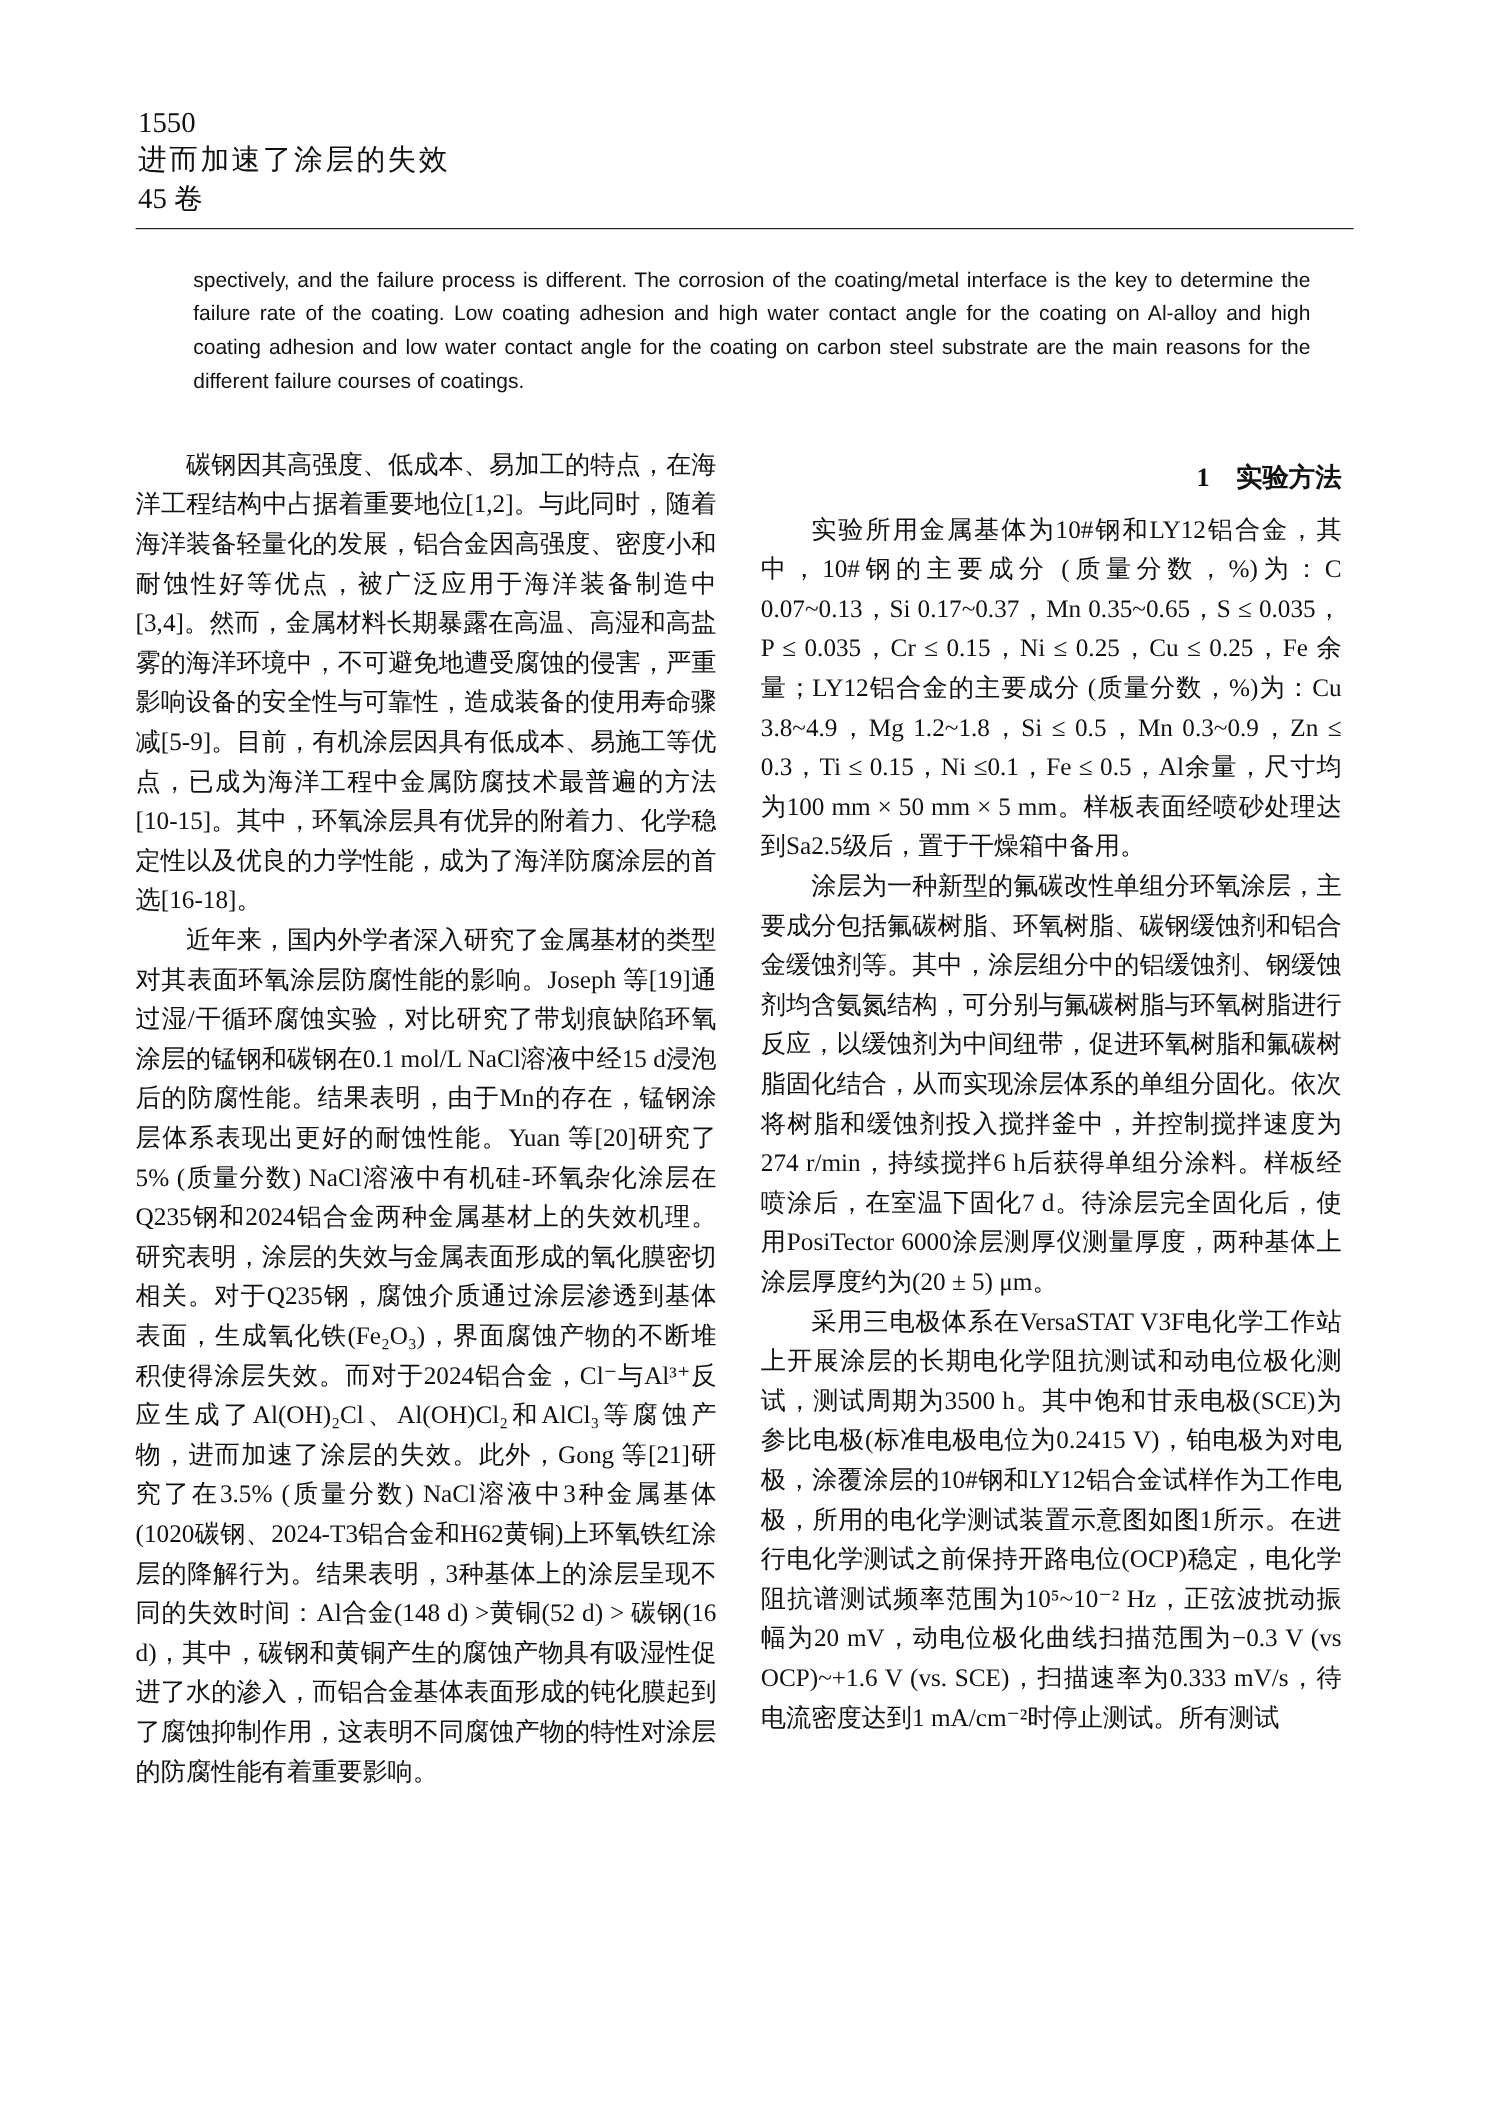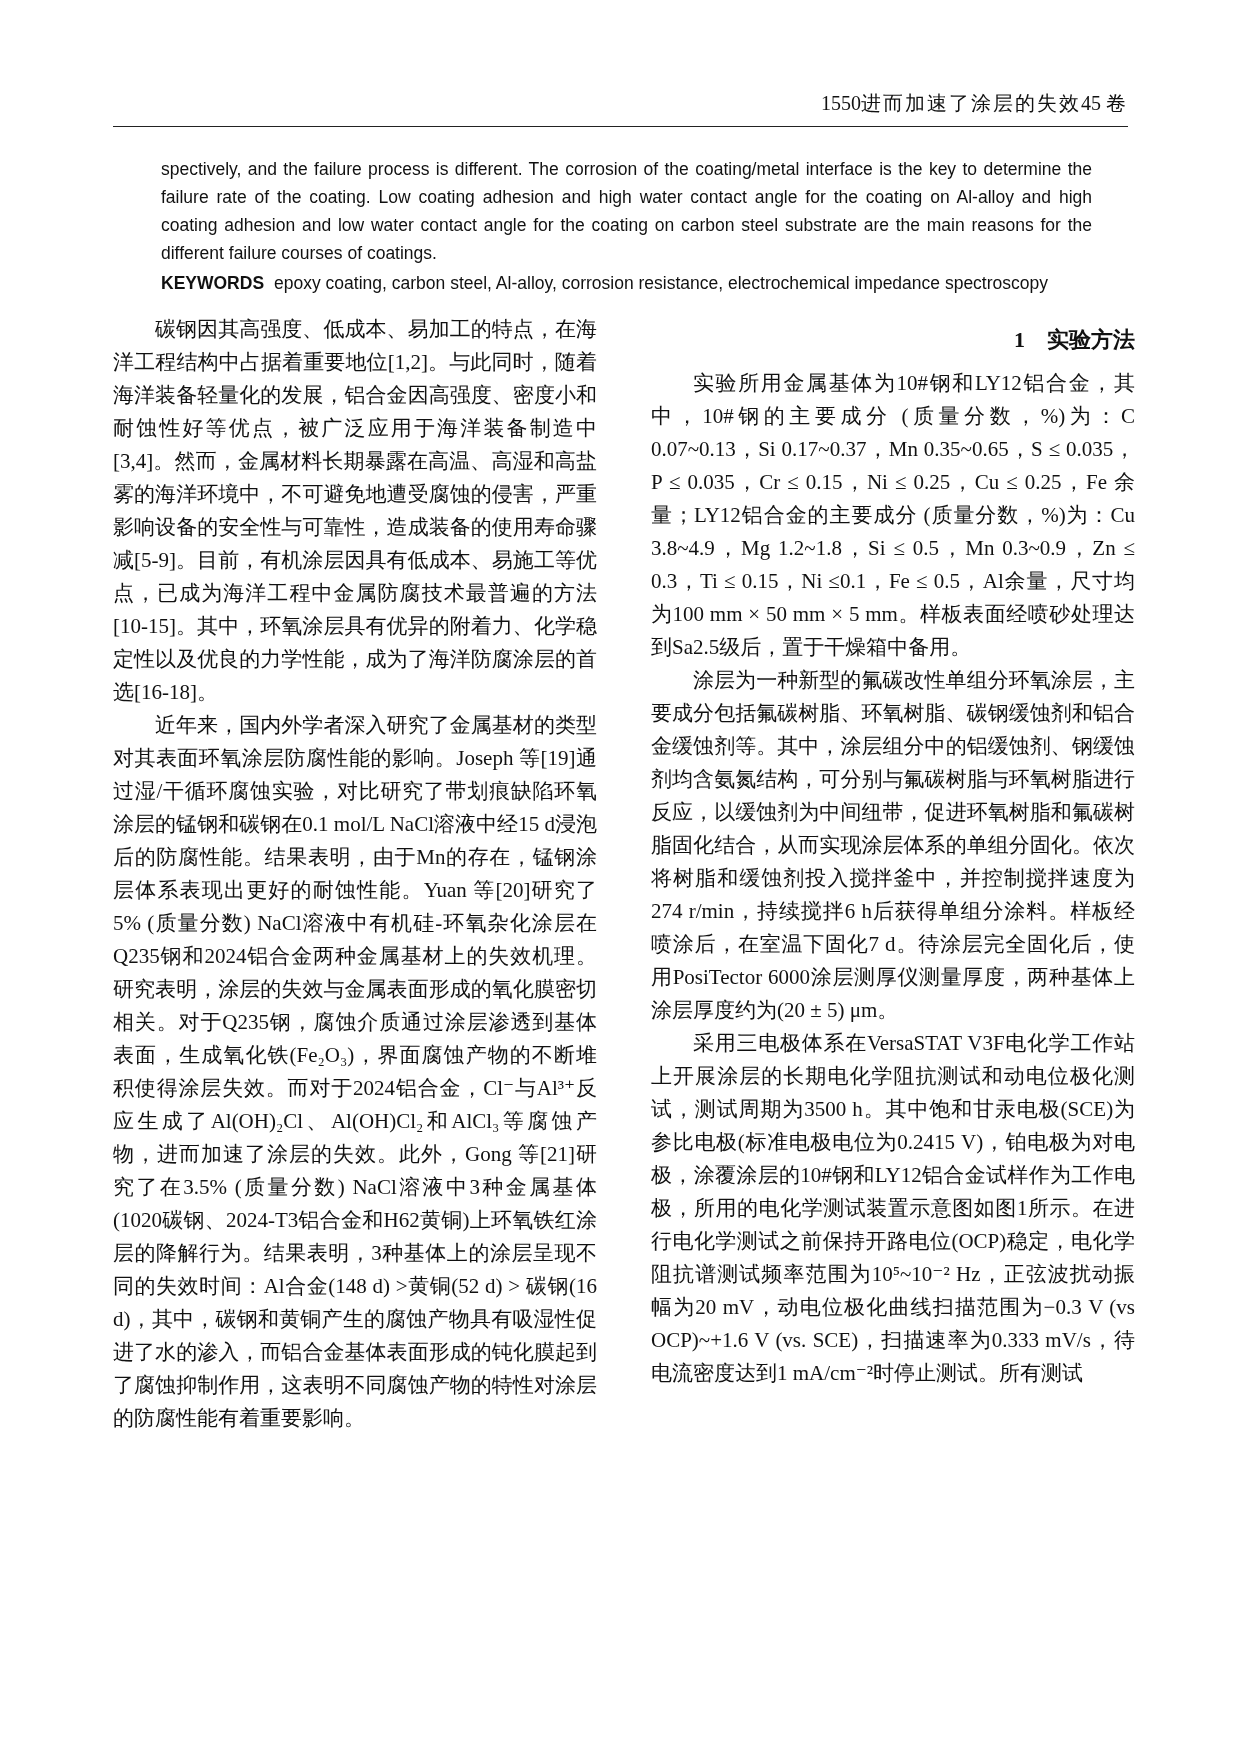--- a/index.html
+++ b/index.html
@@ -14,24 +14,25 @@
     margin: 0 auto;
     background: #ffffff;
     color: #111111;
     font-family: "Liberation Serif", "DejaVu Serif", serif;
     box-sizing: border-box;
     padding: 90px 113px 60px 113px;
     overflow: hidden;
   }
   .page-header {
     display: flex;
-    justify-content: flex-end;
+    justify-content: space-between;
     align-items: baseline;
-    font-size: 20px;
+    font-size: 24px;
     padding: 0 2px;
+    flex-direction: column;
   }
   .page-header .journal-title {
     letter-spacing: 2px;
   }
   .header-rule {
     border-top: 1.6px solid #222222;
     margin-top: 9px;
     margin-bottom: 28px;
   }
   .abstract {
@@ -55,22 +56,22 @@
     font-weight: bold;
     white-space: nowrap;
     margin-right: 10px;
   }
   .kw-text {
     flex: 1;
     text-align: justify;
   }
   .columns {
     display: flex;
-    gap: 54px;
-    margin-top: 16px;
+    gap: 37px;
+    margin-top: 40px;
   }
   .col {
     width: 484px;
     flex: 0 0 484px;
   }
   .para {
     margin: 0;
     font-size: 21px;
     line-height: 33px;
     text-align: justify;
@@ -96,24 +97,20 @@
   <header class="page-header">
     <span class="page-number">1550</span>
     <span class="journal-title">进而加速了涂层的失效</span>
     <span class="volume-label">45 卷</span>
   </header>
 
   <div class="header-rule"></div>
 
   <section class="abstract">
     <p class="abstract-text">spectively, and the failure process is different. The corrosion of the coating/metal interface is the key to determine the failure rate of the coating. Low coating adhesion and high water contact angle for the coating on Al-alloy and high coating adhesion and low water contact angle for the coating on carbon steel substrate are the main reasons for the different failure courses of coatings.</p>
-    <div class="keywords">
-      <span class="kw-label">KEYWORDS</span>
-      <span class="kw-text">epoxy coating, carbon steel, Al-alloy, corrosion resistance, electrochemical impedance spectroscopy</span>
-    </div>
   </section>
 
   <main class="columns">
 
     <div class="col">
       <p class="para indent">碳钢因其高强度、低成本、易加工的特点，在海洋工程结构中占据着重要地位[1,2]。与此同时，随着海洋装备轻量化的发展，铝合金因高强度、密度小和耐蚀性好等优点，被广泛应用于海洋装备制造中[3,4]。然而，金属材料长期暴露在高温、高湿和高盐雾的海洋环境中，不可避免地遭受腐蚀的侵害，严重影响设备的安全性与可靠性，造成装备的使用寿命骤减[5-9]。目前，有机涂层因具有低成本、易施工等优点，已成为海洋工程中金属防腐技术最普遍的方法[10-15]。其中，环氧涂层具有优异的附着力、化学稳定性以及优良的力学性能，成为了海洋防腐涂层的首选[16-18]。</p>
       <p class="para indent">近年来，国内外学者深入研究了金属基材的类型对其表面环氧涂层防腐性能的影响。Joseph 等[19]通过湿/干循环腐蚀实验，对比研究了带划痕缺陷环氧涂层的锰钢和碳钢在0.1 mol/L NaCl溶液中经15 d浸泡后的防腐性能。结果表明，由于Mn的存在，锰钢涂层体系表现出更好的耐蚀性能。Yuan 等[20]研究了5% (质量分数) NaCl溶液中有机硅-环氧杂化涂层在Q235钢和2024铝合金两种金属基材上的失效机理。研究表明，涂层的失效与金属表面形成的氧化膜密切相关。对于Q235钢，腐蚀介质通过涂层渗透到基体表面，生成氧化铁(Fe₂O₃)，界面腐蚀产物的不断堆积使得涂层失效。而对于2024铝合金，Cl⁻与Al³⁺反应生成了Al(OH)₂Cl、Al(OH)Cl₂和AlCl₃等腐蚀产物，进而加速了涂层的失效。此外，Gong 等[21]研究了在3.5% (质量分数) NaCl溶液中3种金属基体(1020碳钢、2024-T3铝合金和H62黄铜)上环氧铁红涂层的降解行为。结果表明，3种基体上的涂层呈现不同的失效时间：Al合金(148 d) &gt;黄铜(52 d) &gt; 碳钢(16 d)，其中，碳钢和黄铜产生的腐蚀产物具有吸湿性促进了水的渗入，而铝合金基体表面形成的钝化膜起到了腐蚀抑制作用，这表明不同腐蚀产物的特性对涂层的防腐性能有着重要影响。</p>
     </div>
 
     <div class="col">

